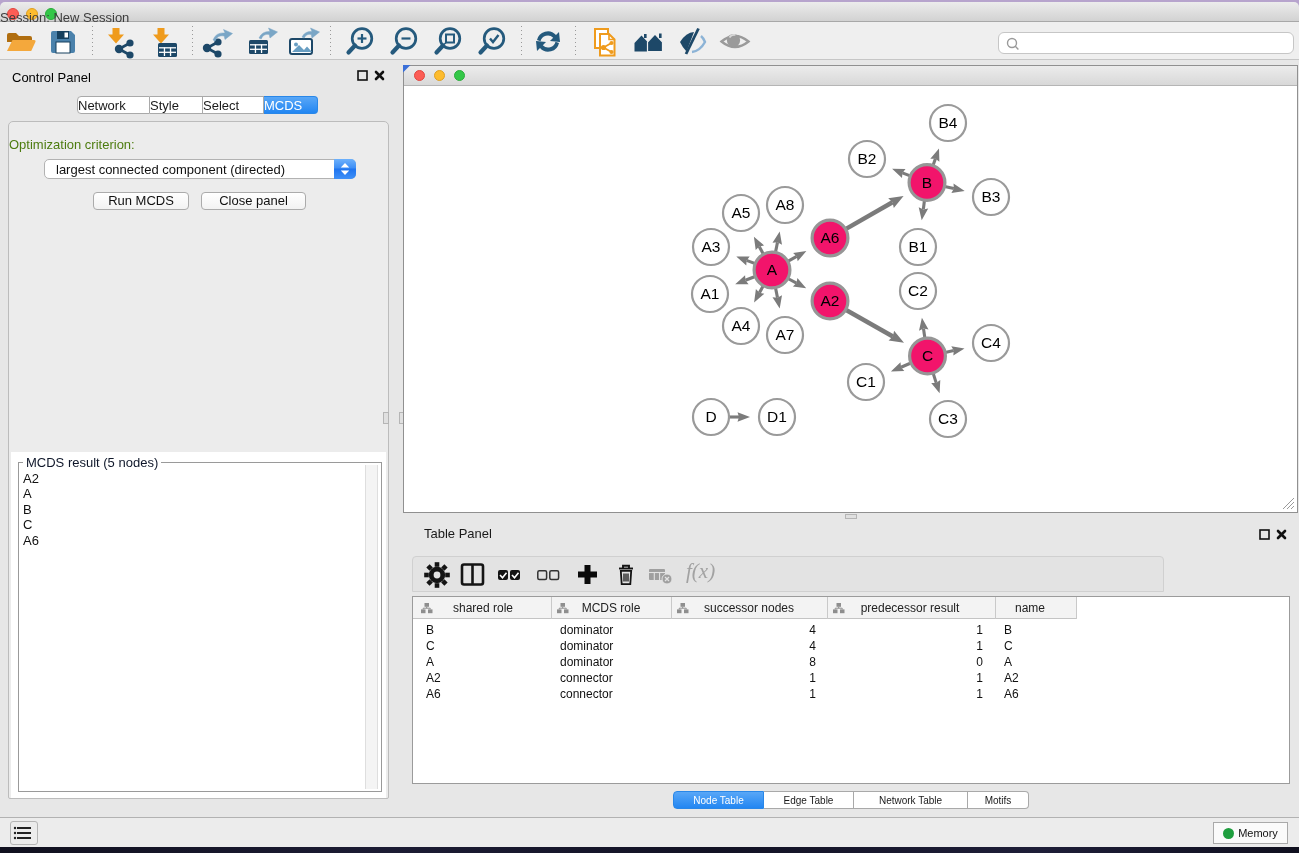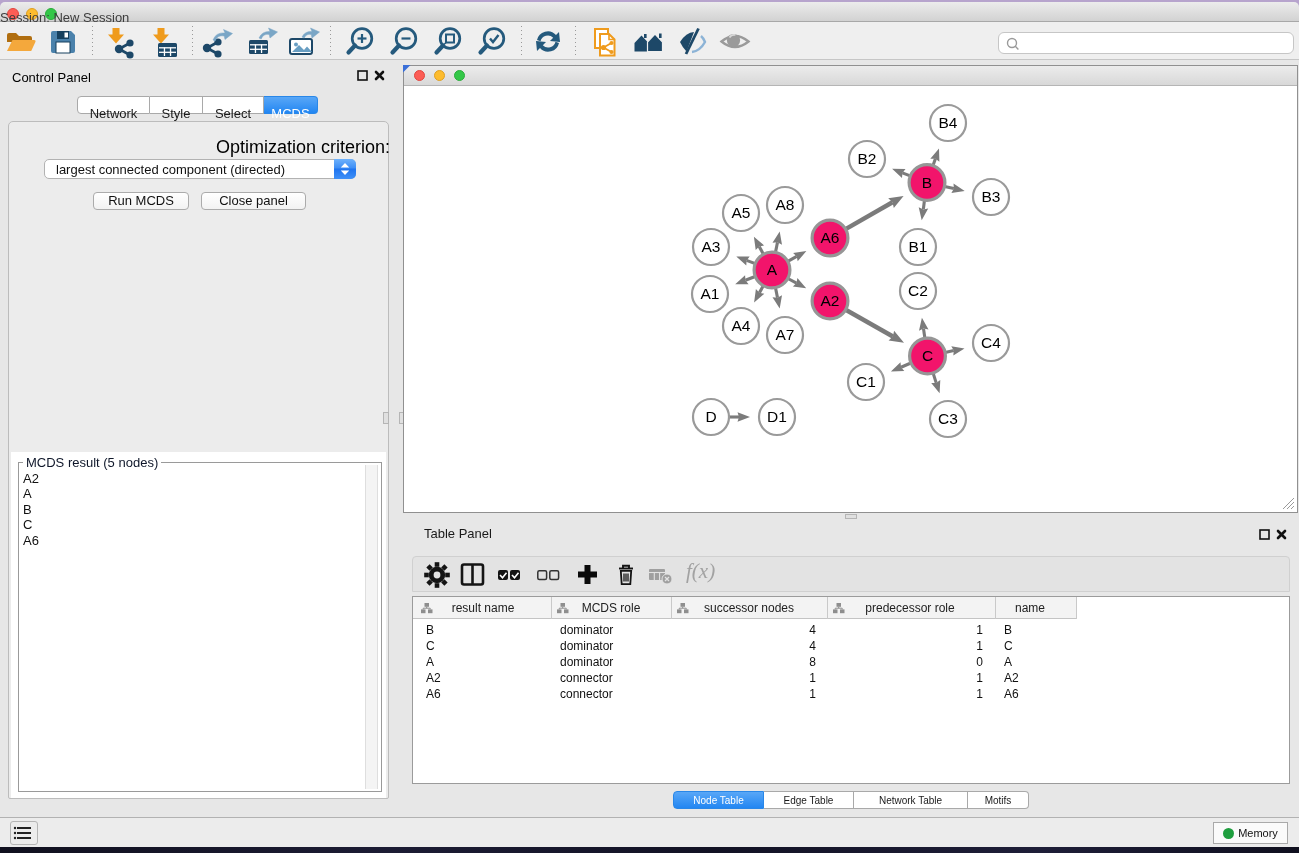--- a/index.html
+++ b/index.html
@@ -7,43 +7,43 @@
 .tl{position:absolute;width:12px;height:12px;border-radius:50%;top:6px}
 #title{position:absolute;top:8px;width:100%;text-align:left;font-size:13px;color:#3c3c3c}
 #toolbar{position:absolute;left:0;top:22px;width:1299px;height:38px;background:#efefef;border-bottom:1px solid #c6c6c6}
 .sep{position:absolute;top:4px;height:31px;width:1px;background-image:linear-gradient(#9a9a9a 33%,rgba(0,0,0,0) 0%);background-size:1px 4px}
 #main{position:absolute;left:0;top:60px;width:1299px;height:757px;background:#e7e7e7}
 #statusbar,#bottomstrip{z-index:5}
 #searchbox{position:absolute;left:998px;top:10px;width:296px;height:22px;background:#fff;border:1px solid #c6c6c6;border-radius:6px}
 
 #cp-title{position:absolute;left:12px;top:10px;font-size:13px;color:#000000}
 #cp-tabs{position:absolute;left:77px;top:36px;height:18px;display:flex;font-size:13px;color:#1a1a1a}
-.cptab{background:#fff;border:1px solid #a9a9a9;border-left:none;padding:8px 0;line-height:17px;text-align:center}
+.cptab{background:#fff;border:1px solid #a9a9a9;border-left:none;padding:0 0;line-height:17px;}
 .cptab.first{border-left:1px solid #a9a9a9;border-radius:4px 0 0 4px}
 .cptab.sel{background:linear-gradient(#59a7f7,#2286f2);border-color:#2987e8;color:#fff;border-radius:0 4px 4px 0}
 #cp-panel{position:absolute;left:8px;top:61px;width:381px;height:678px;background:#ececec;border:1px solid #bcbcbc;border-radius:5px 5px 2px 2px}
 #cp-white{position:absolute;left:2px;top:330px;width:375px;height:346px;background:#fff}
 #fieldset{position:absolute;left:7px;top:10px;width:364px;height:330px;border:1px solid #9a9a9a}
 #fieldset-label{position:absolute;left:4px;top:-8px;background:#fff;padding:0 3px;font-size:13px;color:#0f172a}
 #mcds-list{position:absolute;left:4px;top:8px;font-size:13px;color:#111;line-height:15.4px}
 #mcds-scroll{position:absolute;right:3px;top:2px;width:13px;height:324px;background:#f4f4f4;border-left:1px solid #dedede;border-right:1px solid #dedede}
 .btn{position:absolute;background:linear-gradient(#ffffff,#f2f2f2);border:1px solid #ababab;border-radius:4px;font-size:13px;color:#111;text-align:center;line-height:16px}
 #dropdown{position:absolute;left:35px;top:37px;width:312px;height:20px;background:#fff;border:1px solid #b2b2b2;border-radius:5px;font-size:13px;color:#111}
 #dd-btn{position:absolute;right:-1px;top:-1px;width:22px;height:20px;background:linear-gradient(#6db1fc 0%,#3d8ef5 45%,#1f74ef 50%,#3f90f7 100%);border-radius:0 5px 5px 0}
-#optlabel{position:absolute;left:0;top:15px;width:381px;text-align:right;font-size:18px;color:#000000}
+#optlabel{position:absolute;left:0;top:15px;width:381px;text-align:left;font-size:13px;color:#4d7c0f}
 
 .knob{position:absolute;background:#e0e0e0;border:1px solid #b5b5b5}
 
 #netwin{position:absolute;left:403px;top:5px;width:895px;height:448px;background:#fff;border:1px solid #909090}
 #net-titlebar{position:absolute;left:0;top:0;width:893px;height:20px;background:linear-gradient(#ececec,#d8d8d8);border-bottom:1px solid #b5b5b5}
 #net-title{position:absolute;top:3px;width:100%;text-align:center;font-size:13px;color:#2c2c2c;font-weight:bold}
 .tl2{position:absolute;width:11px;height:11px;border-radius:50%;top:4px}
 
 #tp-title{position:absolute;left:424px;top:466px;font-size:13px;color:#1a1a1a}
-#tp-toolbar{position:absolute;left:412px;top:496px;width:878px;height:36px;background:#e3e3e3;border:1px solid #d0d0d0;border-radius:4px 4px 0 0}
+#tp-toolbar{position:absolute;left:412px;top:496px;width:752px;height:36px;background:#e3e3e3;border:1px solid #d0d0d0;border-radius:4px 4px 0 0}
 #tbl{position:absolute;left:412px;top:536px;width:878px;height:188px;background:#fff;border:1px solid #9b9b9b}
 #tbl-head{position:absolute;left:0;top:0;width:663px;height:22px;background:#f3f3f3;border-bottom:1px solid #c4c4c4;font-size:12px;color:#222}
 .th{position:absolute;top:4px;text-align:center}
 .thsep{position:absolute;top:0;height:22px;width:1px;background:#c9c9c9}
 .row{position:absolute;font-size:12px;color:#111;height:16px;line-height:16px}
 
 #bot-tabs{position:absolute;left:673px;top:731px;height:18px;display:flex;font-size:10px;color:#1a1a1a}
 .btab{background:#fff;border:1px solid #a9a9a9;border-left:none;line-height:17px;text-align:center}
 .btab.sel{background:linear-gradient(#59a7f7,#2286f2);border-color:#2987e8;color:#fff;border-radius:4px 0 0 4px;border-left:1px solid #2987e8}
 .btab.last{border-radius:0 4px 4px 0}
@@ -393,24 +393,24 @@
       </svg>
 <div class="abs" style="left:273px;top:2px;font-family:'Liberation Serif',serif;font-style:italic;font-size:21px;color:#a2a2a2">f(x)</div>
 </div>
 <div id="tbl">
  <div id="tbl-head">
    <div class="thsep" style="left:138px"></div>
         <div class="thsep" style="left:258px"></div>
    <div class="thsep" style="left:414px"></div>
         <div class="thsep" style="left:582px"></div>
    <div class="thsep" style="left:663px"></div>
-   <div class="th" style="left:8px;width:124px">result name</div>
+   <div class="th" style="left:8px;width:124px">shared role</div>
    <div class="th" style="left:145px;width:106px">MCDS role</div>
    <div class="th" style="left:265px;width:142px">successor nodes</div>
-   <div class="th" style="left:420px;width:154px">predecessor role</div>
+   <div class="th" style="left:420px;width:154px">predecessor result</div>
    <div class="th" style="left:577px;width:80px">name</div>
  </div>
  <svg class="abs" style="left:7.5px;top:6px" width="12" height="11">
         <g fill="#8e8e8e">
           <rect x="3.5" y="0" width="4.5" height="3.8"></rect>
           <rect x="0" y="6.4" width="4.5" height="3.8"></rect>
           <rect x="7" y="6.4" width="4.5" height="3.8"></rect>
         </g>
         <g stroke="#8e8e8e" stroke-width="1">
           <path d="M5.7,3.8 v1.4 M2.2,6.4 v-1.2 h7 v1.2" fill="none"></path>

